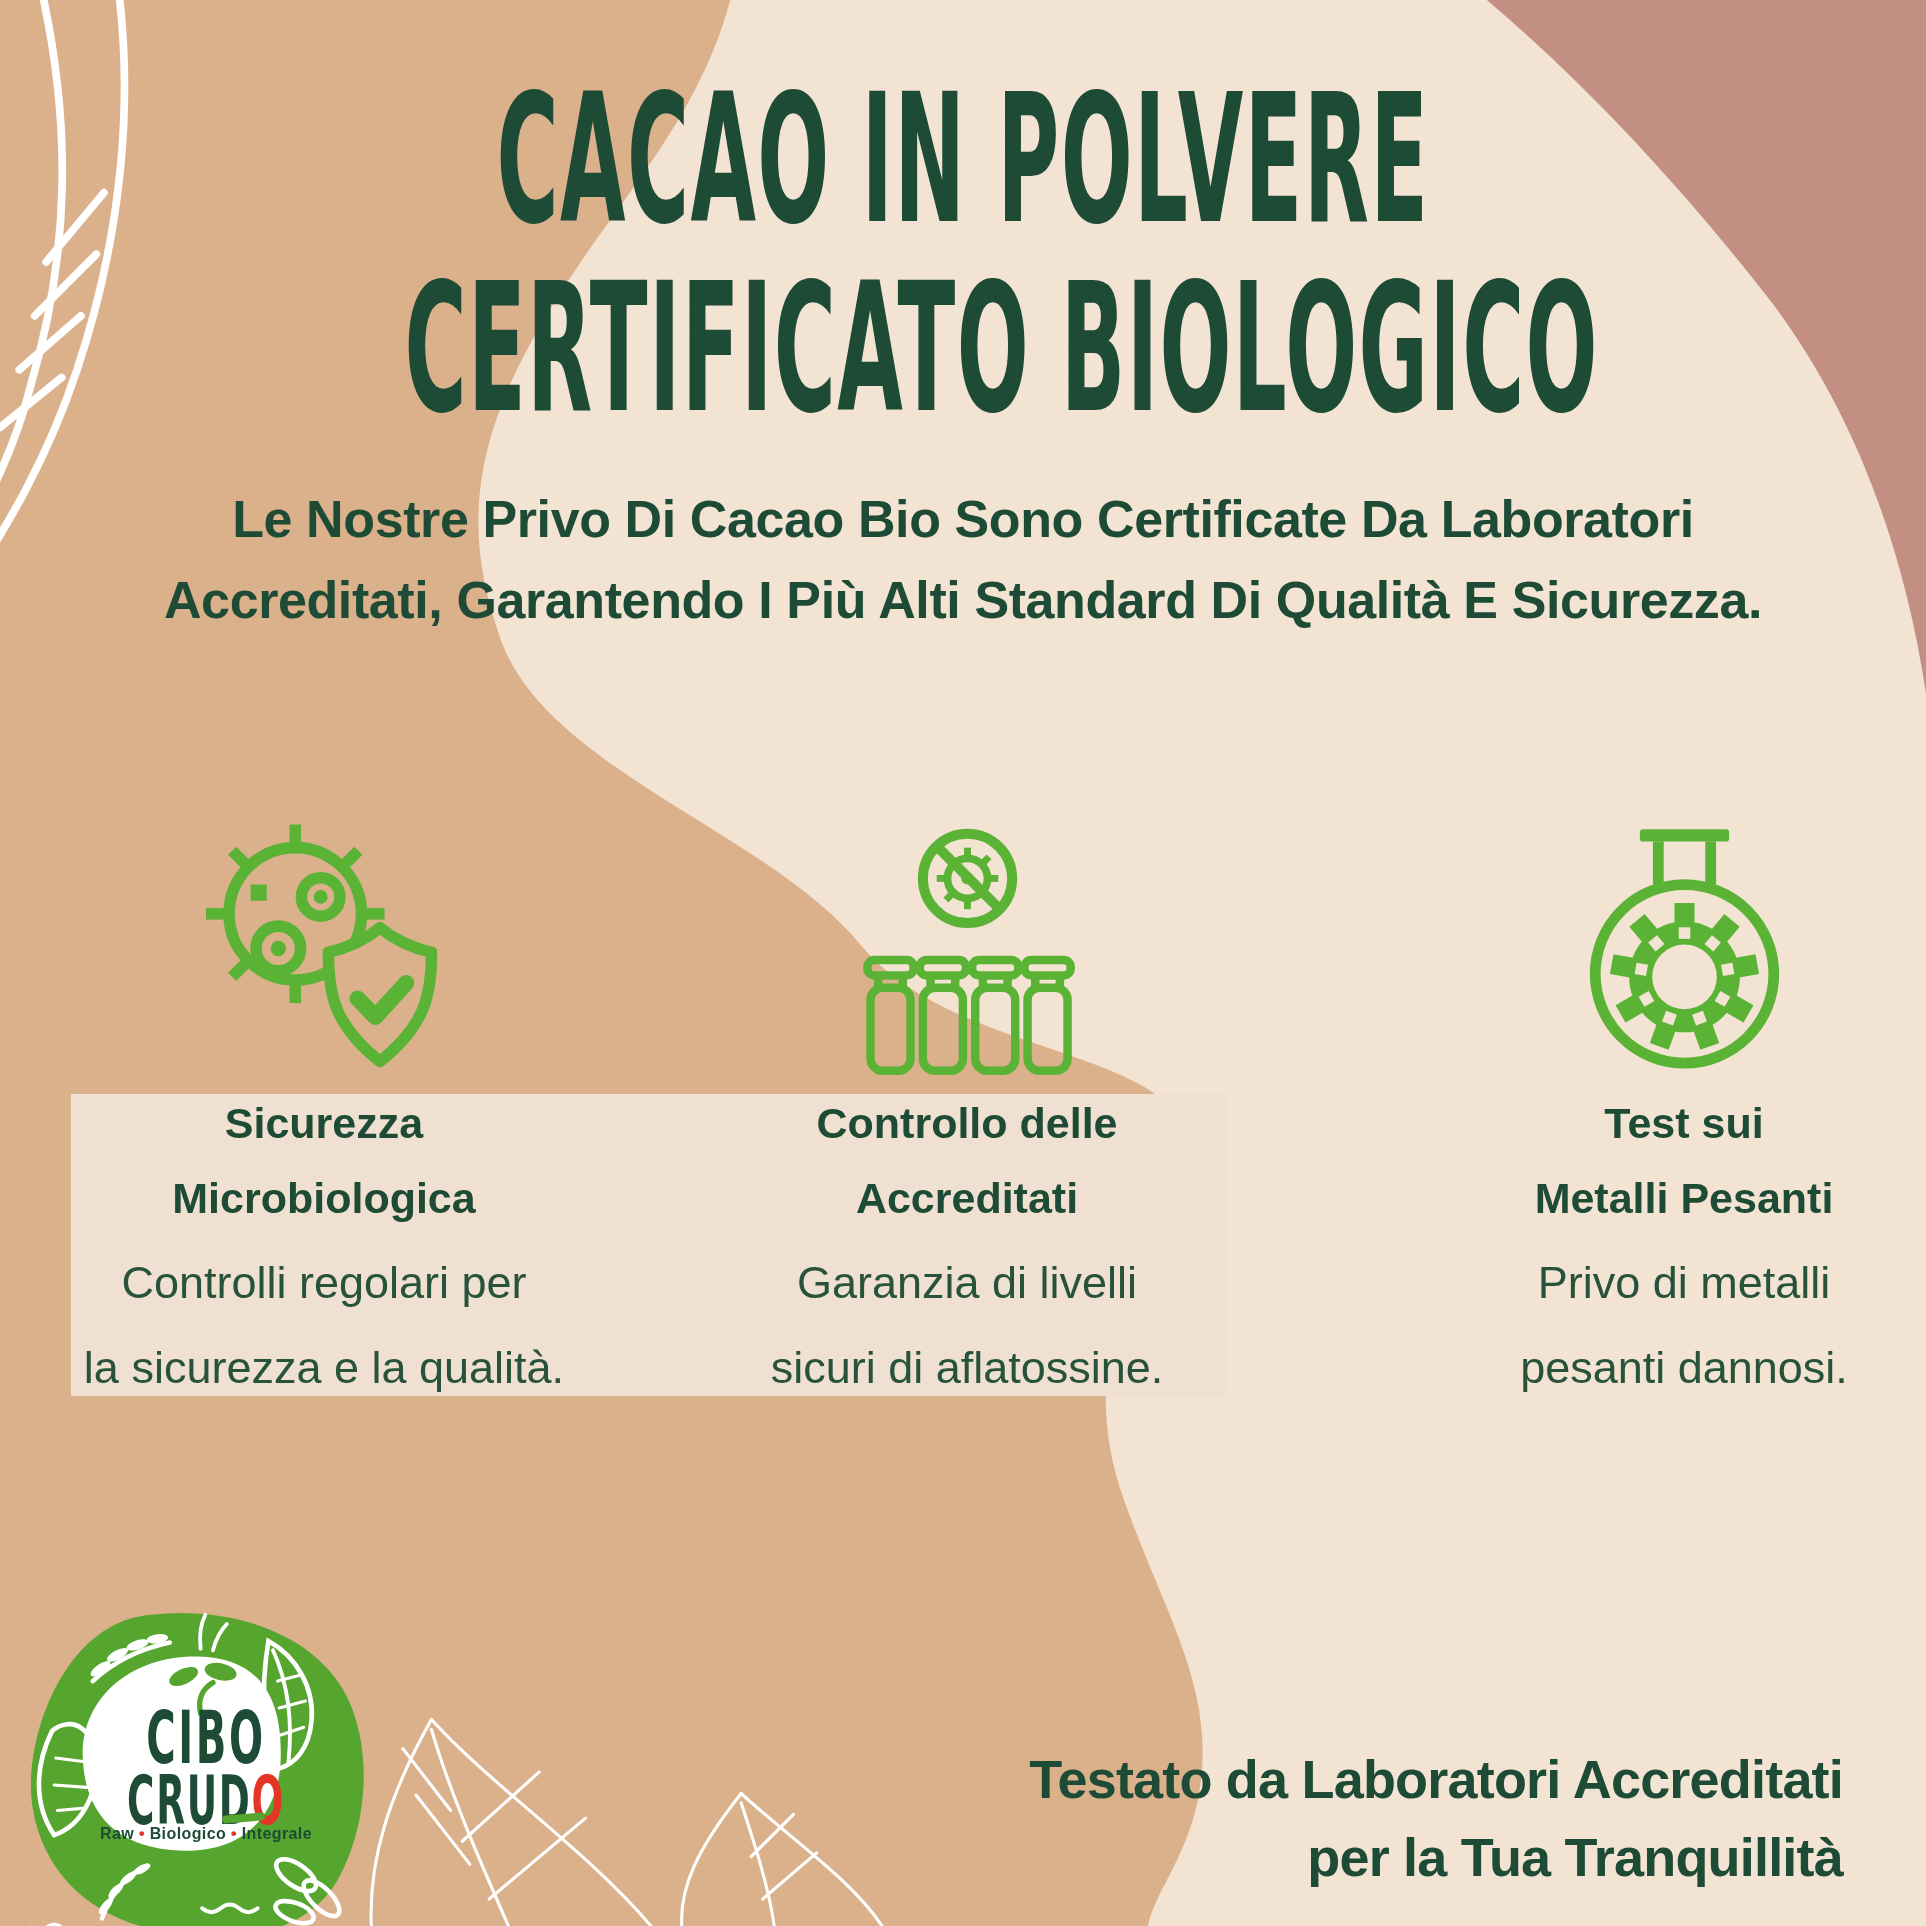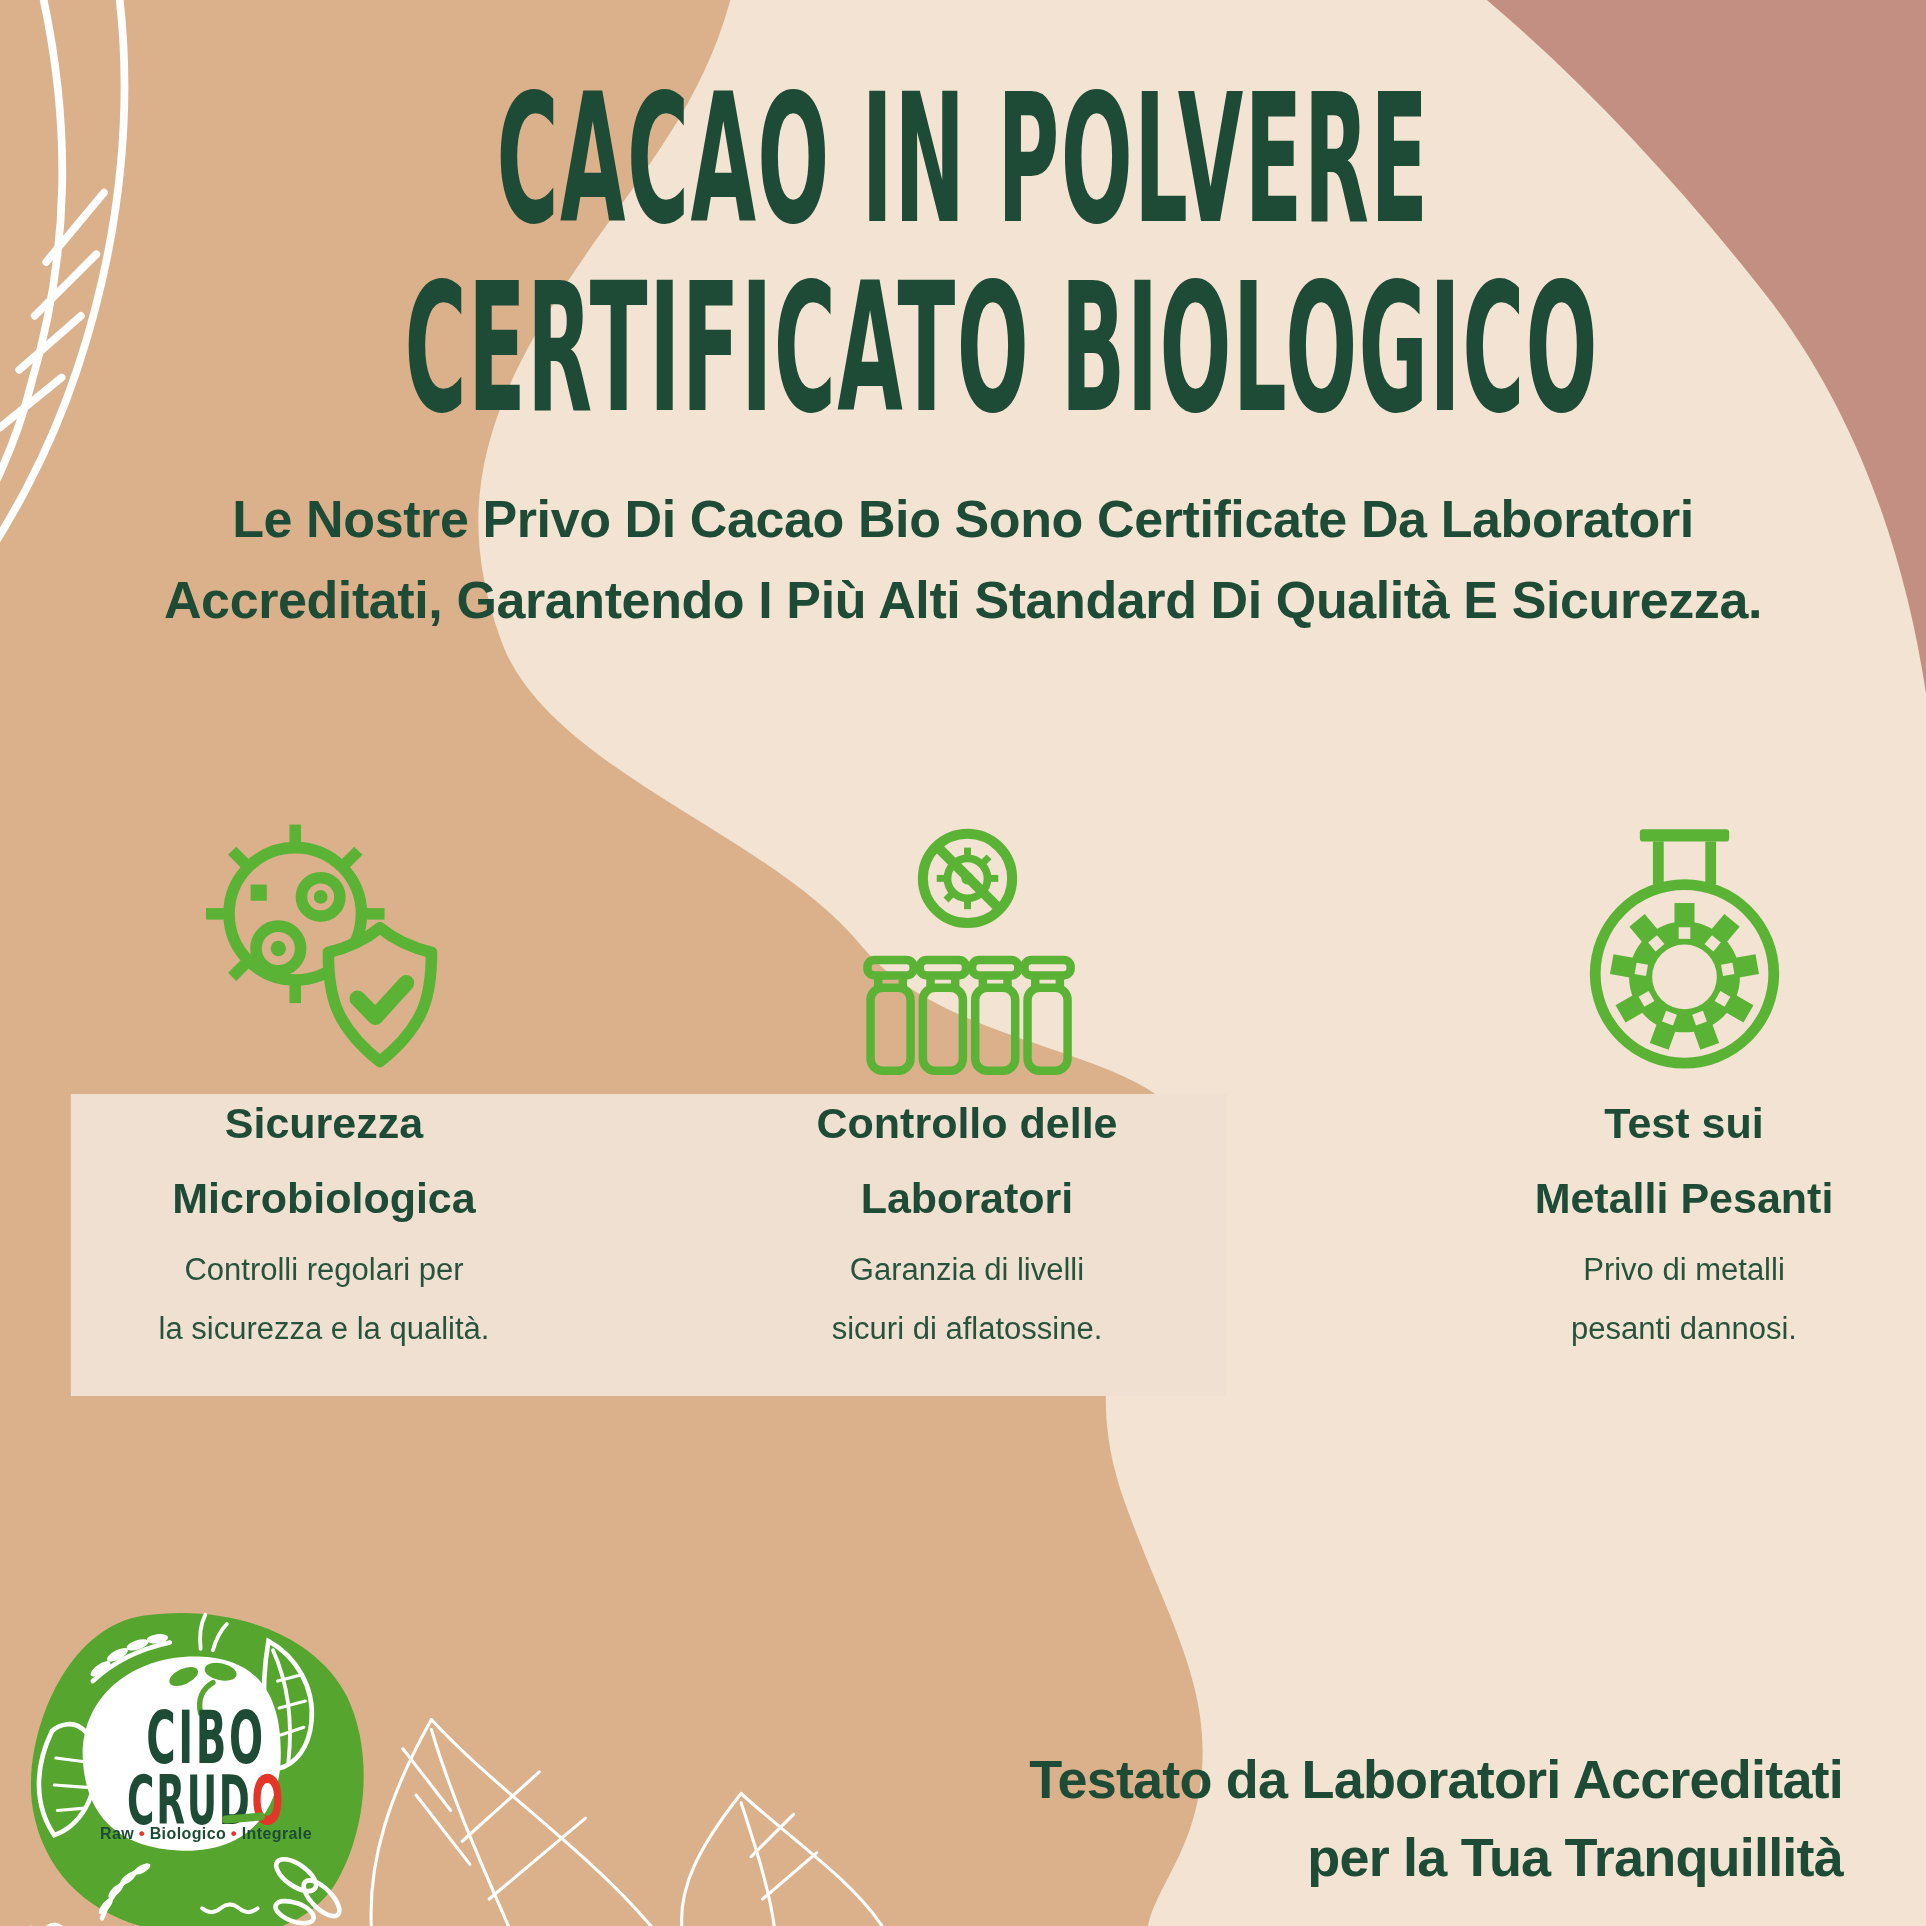--- a/index.html
+++ b/index.html
@@ -19,21 +19,21 @@
   
   .subtitle{
     position:absolute;left:0;right:0;top:479px;text-align:center;
     font-size:52px;line-height:1.55;font-weight:bold;letter-spacing:-0.4px;
     color:var(--ink);
   }
   
   .feature{position:absolute;top:815px;width:586px;text-align:center;}
   .feature .icon-wrap{height:262px;display:flex;align-items:flex-end;justify-content:center;}
   .feature h3{margin:9.2px 0 0 0;font-size:43px;line-height:1.75;font-weight:bold;color:var(--ink);}
-  .feature p{margin:4.6px 0 0 0;font-size:31px;line-height:1.88;font-weight:normal;color:var(--ink_soft);}
+  .feature p{margin:4.6px 0 0 0;font-size:45px;line-height:1.88;font-weight:normal;color:var(--ink_soft);}
   .f1{left:31px;} .f2{left:674px;} .f3{left:1391px;}
   
   .footer-claim{
     position:absolute;right:83px;top:1740px;text-align:right;
     font-size:54px;line-height:1.45;font-weight:bold;letter-spacing:-0.8px;color:var(--ink);
   }
   
   .logo{position:absolute;left:25px;top:1604px;width:362px;height:322px;}
   .logo svg{position:absolute;left:0;top:0;}
   .logo-cibo,.logo-crudo{
@@ -164,21 +164,21 @@
           <path d="M180,198 L180,214 M212,198 L212,214"></path>
           <rect x="170" y="214" width="52" height="108" rx="16"></rect>
           <rect x="234" y="178" width="60" height="20" rx="9"></rect>
           <path d="M248,198 L248,214 M280,198 L280,214"></path>
           <rect x="238" y="214" width="52" height="108" rx="16"></rect>
         </g>
       </svg>
     </div>
     <h3>
       <div>Controllo delle</div>
-      <div>Laboratori</div>
+      <div>Accreditati</div>
     </h3>
     <p>
       <span style="display:block">Garanzia di livelli</span>
       <span style="display:block">sicuri di aflatossine.</span>
     </p>
   </section>
 
   <section class="feature f3">
     <div class="icon-wrap">
       <svg width="247" height="254" viewBox="0 0 320 330">

